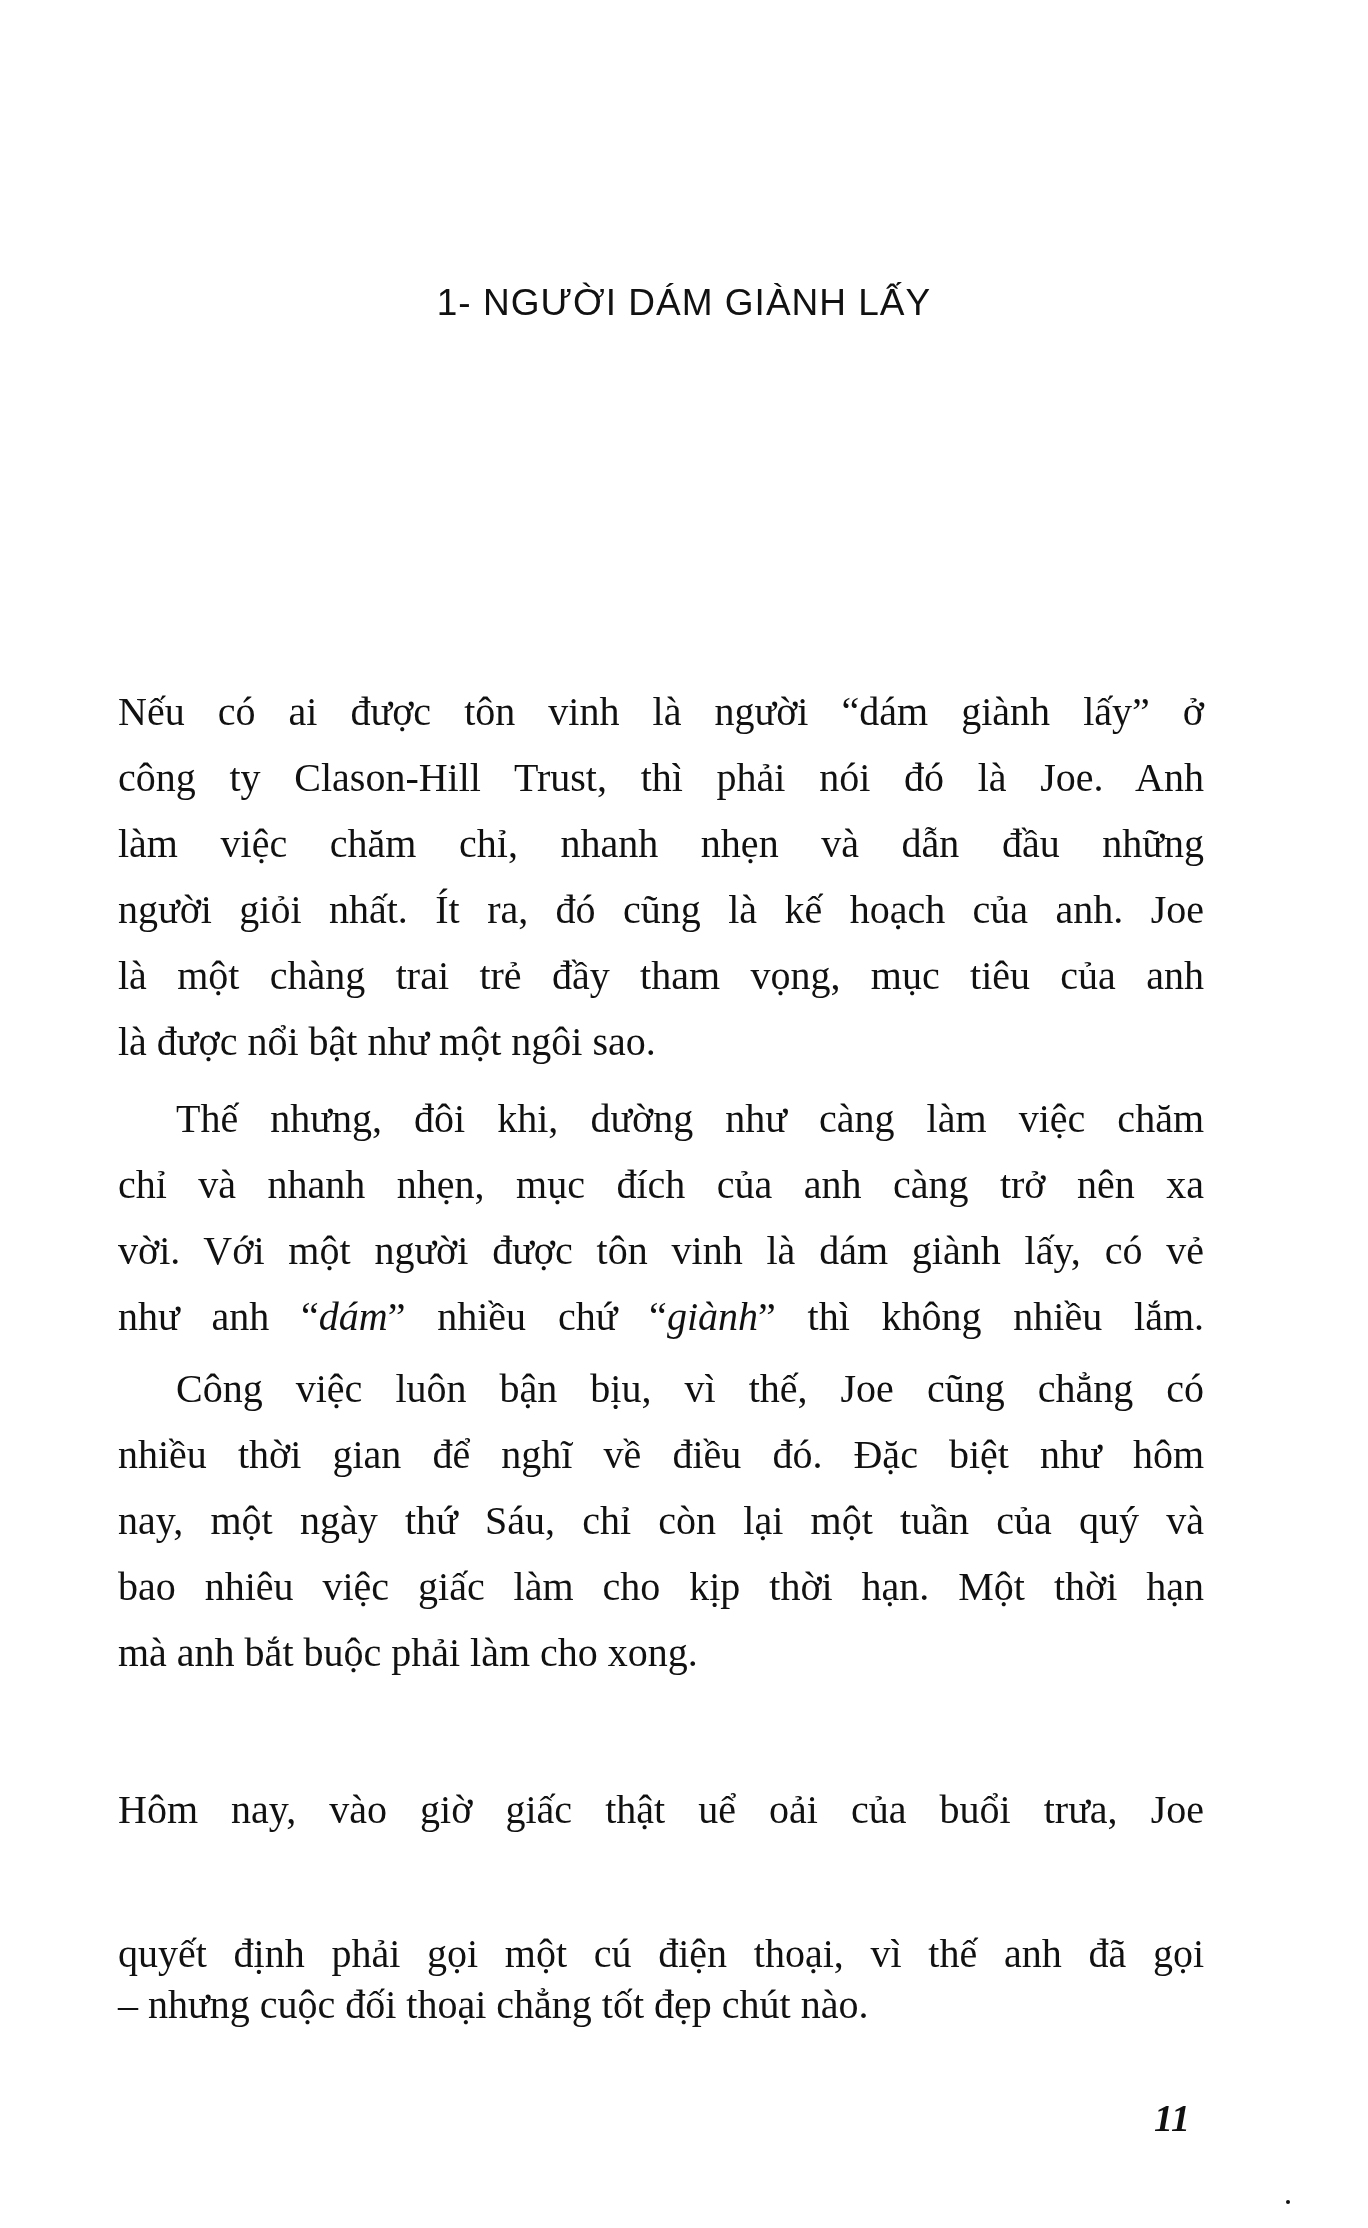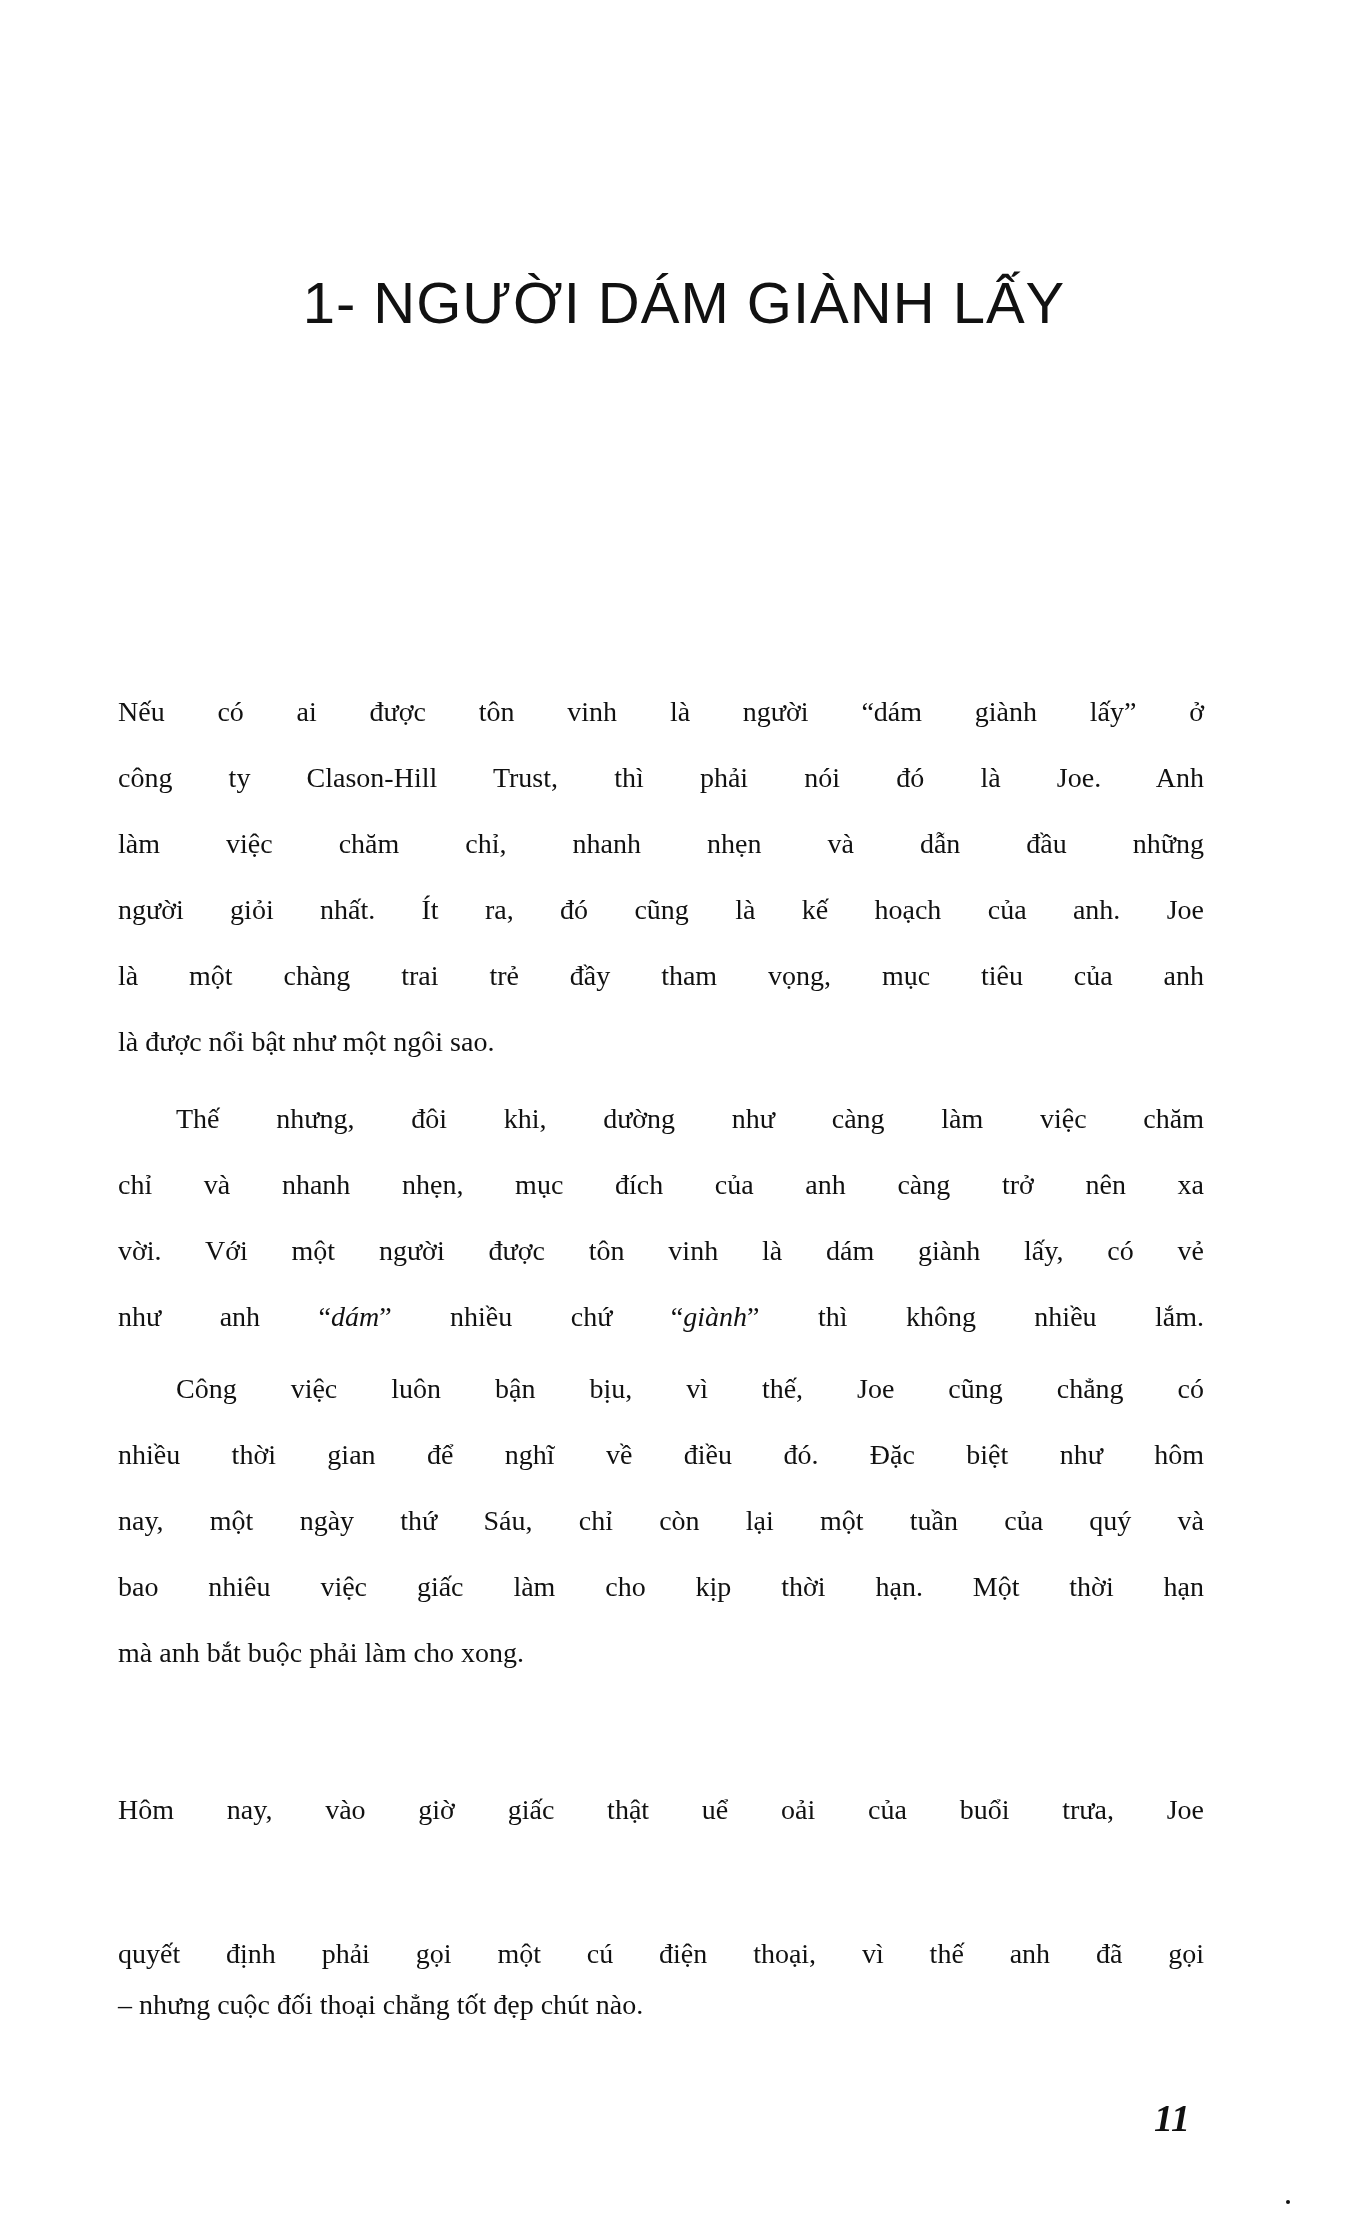--- a/index.html
+++ b/index.html
@@ -1,21 +1,21 @@
 <!DOCTYPE html>
 <html><head>
 <meta charset="utf-8">
 <style>
   html, body { margin:0; padding:0; background:#ffffff; }
   body { width:1368px; height:2228px; position:relative; overflow:hidden;
          font-family:"Liberation Serif", "DejaVu Serif", serif; color:#111; }
   .title { position:absolute; left:0; width:1368px; top:268px; text-align:center;
            font-family:"Liberation Sans", "DejaVu Sans", sans-serif;
-           font-size:58px; letter-spacing:1px; line-height:70px; color:#111; }
-  .line { position:absolute; left:118px; width:1086px; font-size:28px; line-height:66px;
+           font-size:37px; letter-spacing:1px; line-height:70px; color:#111; }
+  .line { position:absolute; left:118px; width:1086px; font-size:40px; line-height:66px;
           white-space:nowrap; text-align:justify; text-align-last:justify; }
   .line.last { text-align-last:left; }
   .line.indent { left:176px; width:1028px; }
   .pagenum { position:absolute; left:1154px; top:2096px; font-size:38px; font-style:italic; font-weight:bold; }
   .speck { position:absolute; left:1286px; top:2200px; width:4px; height:4px; background:#111; border-radius:2px; }
   i { font-style:italic; }
 </style>
 </head>
 <body>
 

